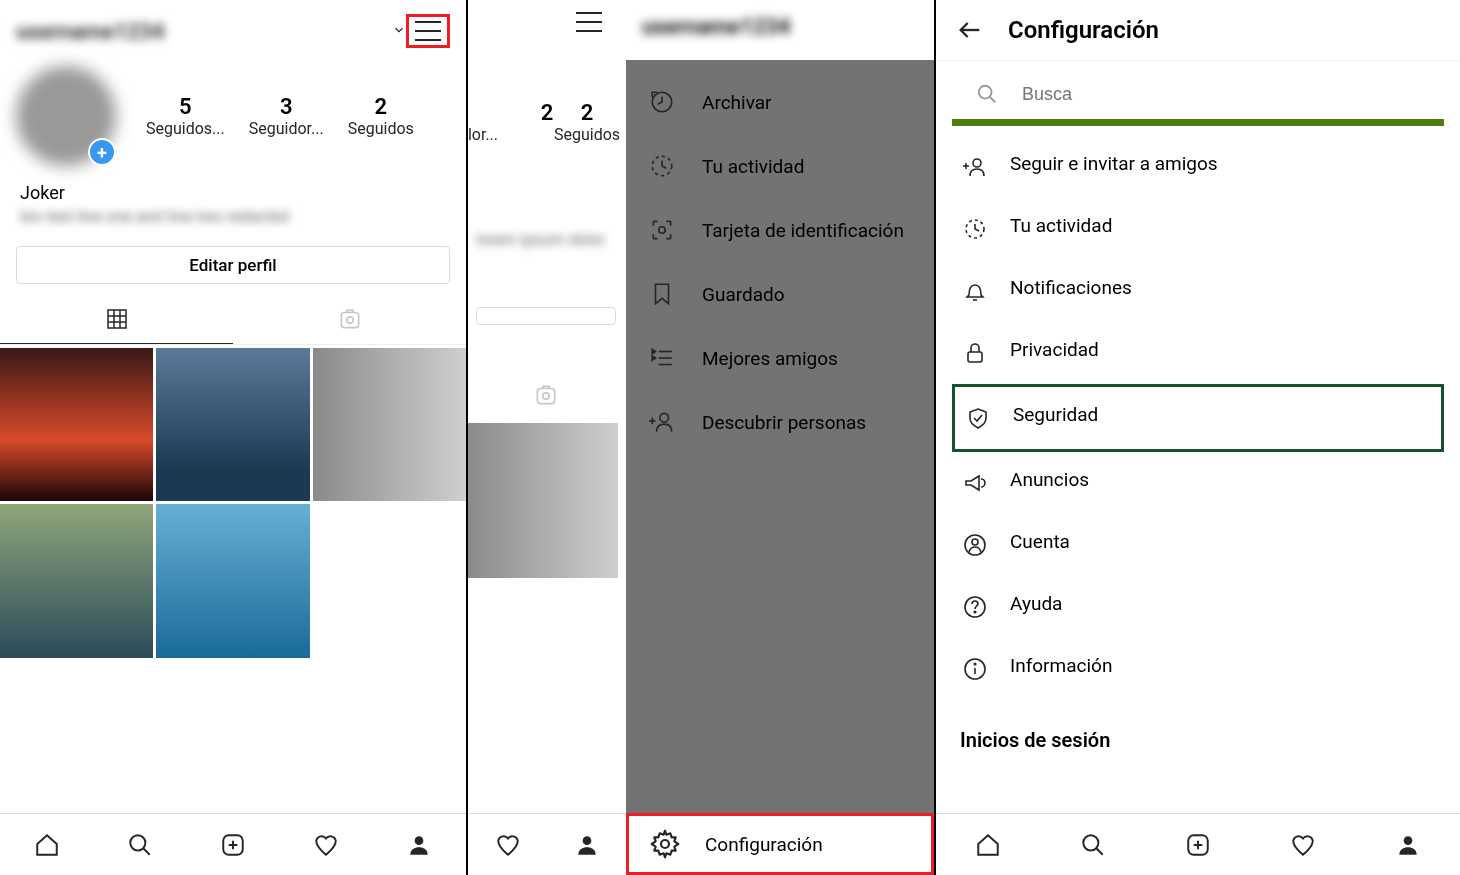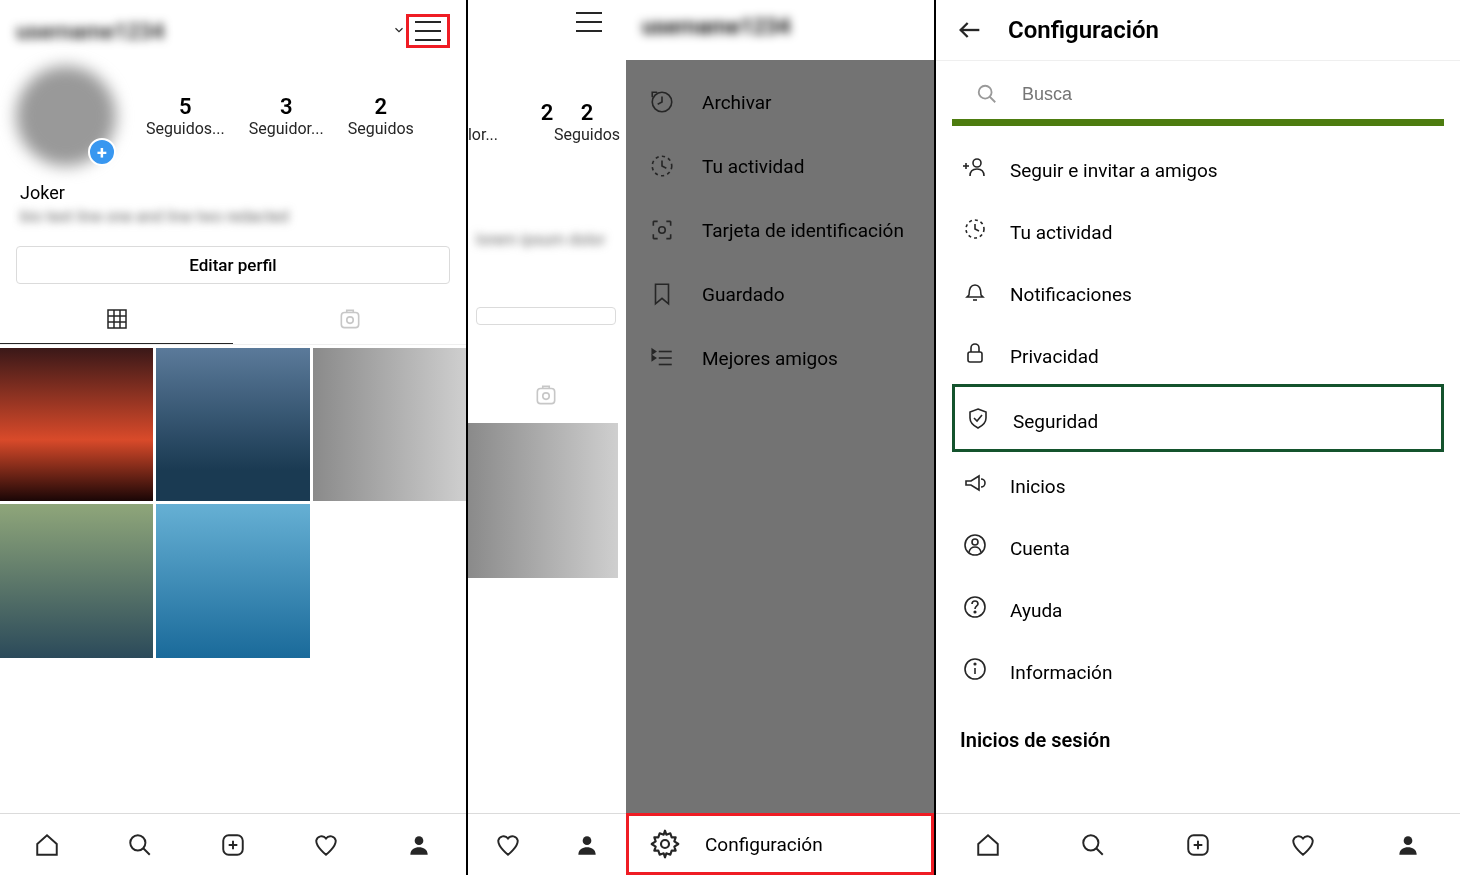--- a/index.html
+++ b/index.html
@@ -69,21 +69,21 @@
 
 
 .settings-header { display: flex; align-items: center; padding: 16px 20px; border-bottom: 1px solid #efefef; }
 .back-arrow { width: 28px; height: 28px; margin-right: 24px; }
 .settings-title { font-size: 24px; font-weight: 600; }
 .search-row { display: flex; align-items: flex-end; padding: 14px 24px; border-bottom: 7px solid #4d7c0f; margin: 8px 16px 0 16px; }
 .search-row svg { width: 22px; height: 22px; stroke: #999; fill: none; margin-right: 24px; }
 .search-input { border: none; font-size: 18px; color: #999; outline: none; flex: 1; }
 
 .settings-list { padding: 10px 16px; }
-.settings-item { display: flex; align-items: flex-end; padding: 16px 8px; font-size: 19px; }
+.settings-item { display: flex; align-items: flex-start; padding: 16px 8px; font-size: 19px; }
 .settings-item .sicon { width: 30px; height: 30px; margin-right: 20px; display: flex; align-items: center; justify-content: center; }
 .settings-item svg { width: 24px; height: 24px; stroke: #262626; fill: none; stroke-width: 1.6; }
 .settings-item.highlighted { border: 3px solid #14532d; }
 
 .section-header { font-size: 20px; font-weight: 600; padding: 18px 24px 10px 24px; }
 
 svg { overflow: visible; }
 </style>
 </head>
 <body>
@@ -287,20 +287,31 @@
             <svg viewBox="0 0 24 24">
               <line x1="9" y1="6" x2="21" y2="6"></line>
               <line x1="9" y1="12" x2="21" y2="12"></line>
               <line x1="9" y1="18" x2="21" y2="18"></line>
               <polygon points="3,4 6,6 3,8" fill="#262626"></polygon>
               <polygon points="3,10 6,12 3,14" fill="#262626"></polygon>
             </svg>
           </div>
         <span>Mejores amigos</span>
       </div>
+      <div class="drawer-item">
+        <div class="dicon">
+            <svg viewBox="0 0 24 24">
+              <circle cx="14" cy="8" r="4"></circle>
+              <path d="M7 21 C7 16 10 14 14 14 C18 14 21 16 21 21"></path>
+              <line x1="3" y1="8" x2="3" y2="14"></line>
+              <line x1="0" y1="11" x2="6" y2="11"></line>
+            </svg>
+          </div>
+        <span>Descubrir personas</span>
+      </div>
     </div>
 
     <div class="config-box">
       <div class="dicon">
           <svg viewBox="0 0 24 24" stroke="#262626" fill="none" stroke-width="1.6">
             <circle cx="12" cy="12" r="3"></circle>
             <path d="M12 2 L13 5 L16 4 L17 7 L20 7 L19 10 L22 12 L19 14 L20 17 L17 17 L16 20 L13 19 L12 22 L11 19 L8 20 L7 17 L4 17 L5 14 L2 12 L5 10 L4 7 L7 7 L8 4 L11 5 Z" stroke-linejoin="round"></path>
           </svg>
         </div>
       <span>Configuración</span>
@@ -374,21 +385,21 @@
           </div>
         <span>Seguridad</span>
       </div>
       <div class="settings-item">
         <div class="sicon">
             <svg viewBox="0 0 24 24">
               <path d="M3 10 L3 14 L8 14 L16 19 L16 5 L8 10 Z"></path>
               <path d="M18 8 A4 4 0 0 1 18 16"></path>
             </svg>
           </div>
-        <span>Inicios</span>
+        <span>Anuncios</span>
       </div>
       <div class="settings-item">
         <div class="sicon">
             <svg viewBox="0 0 24 24">
               <circle cx="12" cy="12" r="10"></circle>
               <circle cx="12" cy="9" r="3"></circle>
               <path d="M6 19 C7 15 10 14 12 14 C14 14 17 15 18 19"></path>
             </svg>
           </div>
         <span>Cuenta</span>

